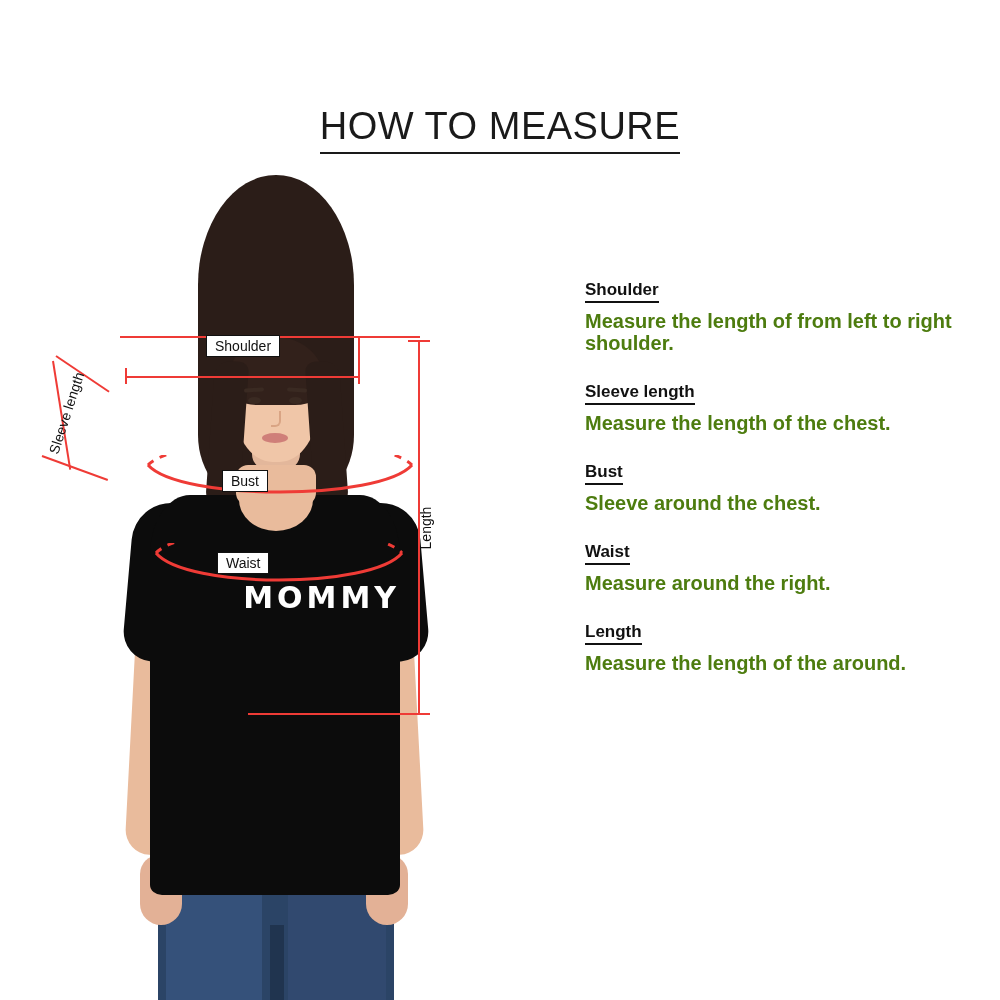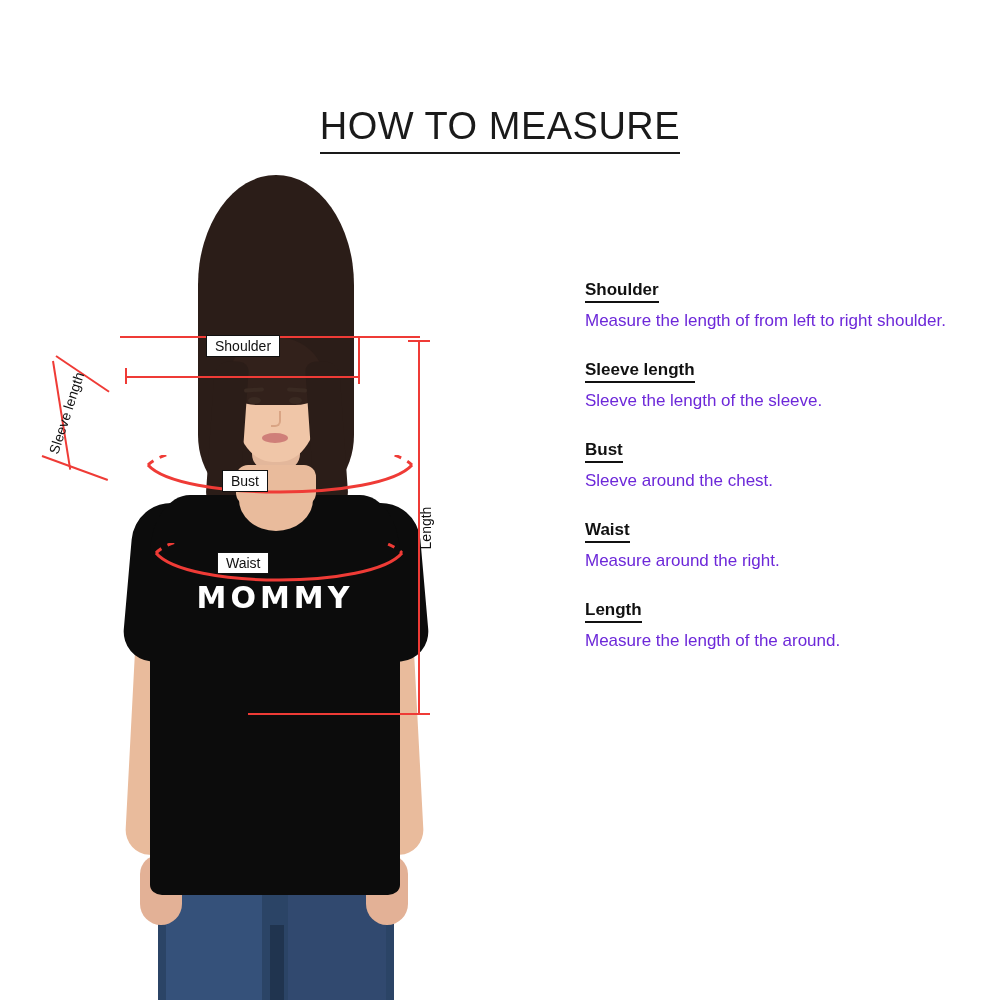--- a/index.html
+++ b/index.html
@@ -166,21 +166,21 @@
   #chest-skin {
     left: 206px; top: 300px;
     width: 80px; height: 40px;
     background: #e9bb9c;
     border-radius: 12px;
   }
   #shirt-text {
     position: absolute;
     left: 120px; top: 415px;
     width: 250px;
-    text-align: center;
+    text-align: right;
     color: #ffffff;
     font-size: 30px;
     letter-spacing: 4px;
     font-weight: 700;
     font-family: "DejaVu Sans", sans-serif;
   }
 
   
   #jeans {
     left: 128px; top: 710px;
@@ -266,24 +266,25 @@
   .legend-term {
     font-size: 17px;
     font-weight: 700;
     color: #111111;
     border-bottom: 2px solid #111111;
     display: inline-block;
     padding-bottom: 1px;
     margin-bottom: 7px;
   }
   .legend-desc {
-    font-size: 17px;
-    color: #6d28d9;
+    font-size: 20px;
+    color: #4d7c0f;
     line-height: 22px;
     max-width: 380px;
+    font-weight: bold;
   }
 </style>
 </head>
 <body>
 
 <div id="title">
   <span class="title-text">HOW TO MEASURE</span>
 </div>
 
 <div id="figure">
@@ -351,21 +352,21 @@
 
 <div id="legend">
 
   <div class="legend-item">
     <div class="legend-term">Shoulder</div>
     <div class="legend-desc">Measure the length of from left to right shoulder.</div>
   </div>
 
   <div class="legend-item">
     <div class="legend-term">Sleeve length</div>
-    <div class="legend-desc">Sleeve the length of the sleeve.</div>
+    <div class="legend-desc">Measure the length of the chest.</div>
   </div>
 
   <div class="legend-item">
     <div class="legend-term">Bust</div>
     <div class="legend-desc">Sleeve around the chest.</div>
   </div>
 
   <div class="legend-item">
     <div class="legend-term">Waist</div>
     <div class="legend-desc">Measure around the right.</div>

